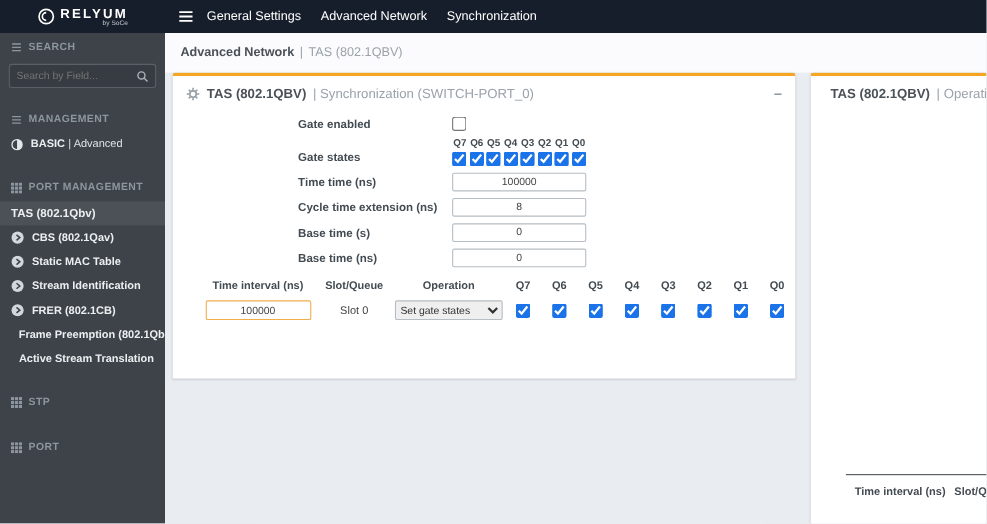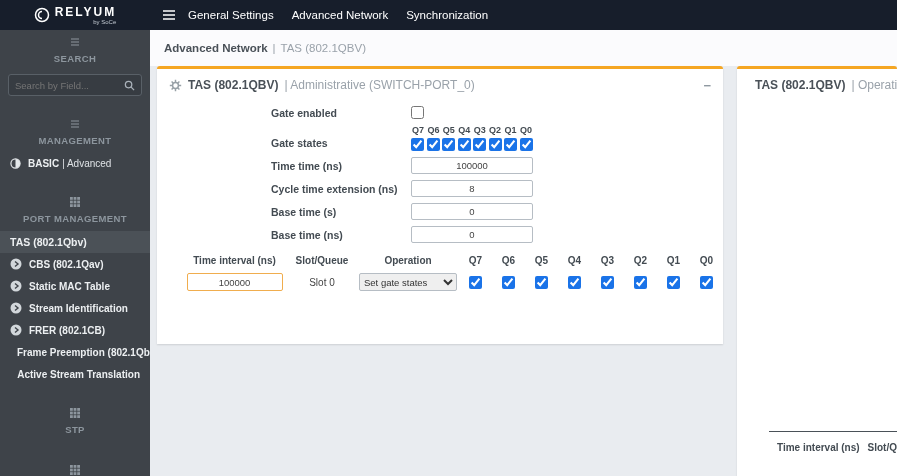--- a/index.html
+++ b/index.html
@@ -10,21 +10,21 @@
   .brand{width:150px;display:flex;align-items:center;justify-content:center;gap:5px;color:#fff;cursor:pointer;}
   .brand-text{display:flex;flex-direction:column;line-height:1;}
   .brand-name{font-size:12px;font-weight:bold;letter-spacing:2px;}
   .brand-sub{font-size:6px;color:#c3cad2;align-self:flex-end;margin-top:1px;}
   .hamburger{margin:0 12px 0 12px;display:flex;cursor:pointer;}
   .nav-links{display:flex;gap:18px;align-items:flex-end;}
   .nav-links a{color:#fff;font-size:11.5px;text-decoration:none;cursor:pointer;}
 
   
   .sidebar{position:absolute;top:30px;left:0;width:150px;height:446px;background:#3e4349;overflow:hidden;}
-  .side-header{display:flex;align-items:center;gap:6px;padding:7px 10px;color:#8d969e;font-size:9.5px;font-weight:bold;letter-spacing:.4px;cursor:default;flex-direction:column;}
+  .side-header{display:flex;align-items:center;gap:6px;padding:7px 10px;color:#8d969e;font-size:9.5px;font-weight:bold;letter-spacing:.4px;cursor:default;}
   .side-header.link{cursor:pointer;}
   .mt{margin-top:16px;}
   .search-box{margin:3px 8px 2px;display:flex;align-items:center;border:1px solid #596067;border-radius:3px;background:#373c42;height:22px;padding:0 6px;}
   .search-box input{flex:1;background:transparent;border:none;outline:none;color:#aab2ba;font-size:9.5px;min-width:0;}
   .side-item{display:flex;align-items:center;gap:7px;padding:5px 10px;color:#eceff1;font-size:10px;font-weight:bold;cursor:pointer;white-space:nowrap;overflow:hidden;}
   .side-item.big{font-size:11px;padding:6px 10px;}
   .side-item.active{background:#4b5157;font-size:10.5px;}
   .basic-suffix{font-weight:normal;color:#dfe3e6;margin-left:3px;}
 
   
@@ -203,21 +203,21 @@
         <rect x="0" y="0" width="2.8" height="2.8"></rect>
         <rect x="3.6" y="0" width="2.8" height="2.8"></rect>
         <rect x="7.2" y="0" width="2.8" height="2.8"></rect>
         <rect x="0" y="3.6" width="2.8" height="2.8"></rect>
         <rect x="3.6" y="3.6" width="2.8" height="2.8"></rect>
         <rect x="7.2" y="3.6" width="2.8" height="2.8"></rect>
         <rect x="0" y="7.2" width="2.8" height="2.8"></rect>
         <rect x="3.6" y="7.2" width="2.8" height="2.8"></rect>
         <rect x="7.2" y="7.2" width="2.8" height="2.8"></rect>
       </svg>
-    <span>FRER</span>
+    <span>PORT</span>
   </div>
 </aside>
 
 <main class="content">
   <div class="breadcrumb">
     <span class="b-sec">Advanced Network</span>
     <span class="b-sep">|</span>
     <span class="b-page">TAS (802.1QBV)</span>
   </div>
 
@@ -225,21 +225,21 @@
 
     <section class="card card-left">
       <div class="card-header">
         <svg width="13" height="13" viewBox="0 0 16 16">
             <g stroke="#97a0a6" stroke-width="1.8" fill="none">
               <circle cx="8" cy="8" r="3.6"></circle>
               <path d="M8 1v3M8 12v3M1 8h3M12 8h3M3.2 3.2l2.1 2.1M10.7 10.7l2.1 2.1M12.8 3.2l-2.1 2.1M5.3 10.7l-2.1 2.1"></path>
             </g>
           </svg>
         <span class="card-title">TAS (802.1QBV)</span>
-        <span class="card-sub">| Administrative (SWITCH-PORT_0)</span>
+        <span class="card-sub">| Synchronization (SWITCH-PORT_0)</span>
         <span class="collapse-btn">−</span>
       </div>
 
       <div class="form-area">
         <div class="form-row">
           <label class="form-label">Gate enabled</label>
           <div class="form-ctrl">
             <input type="checkbox" class="cb" style="">
           </div>
         </div>

